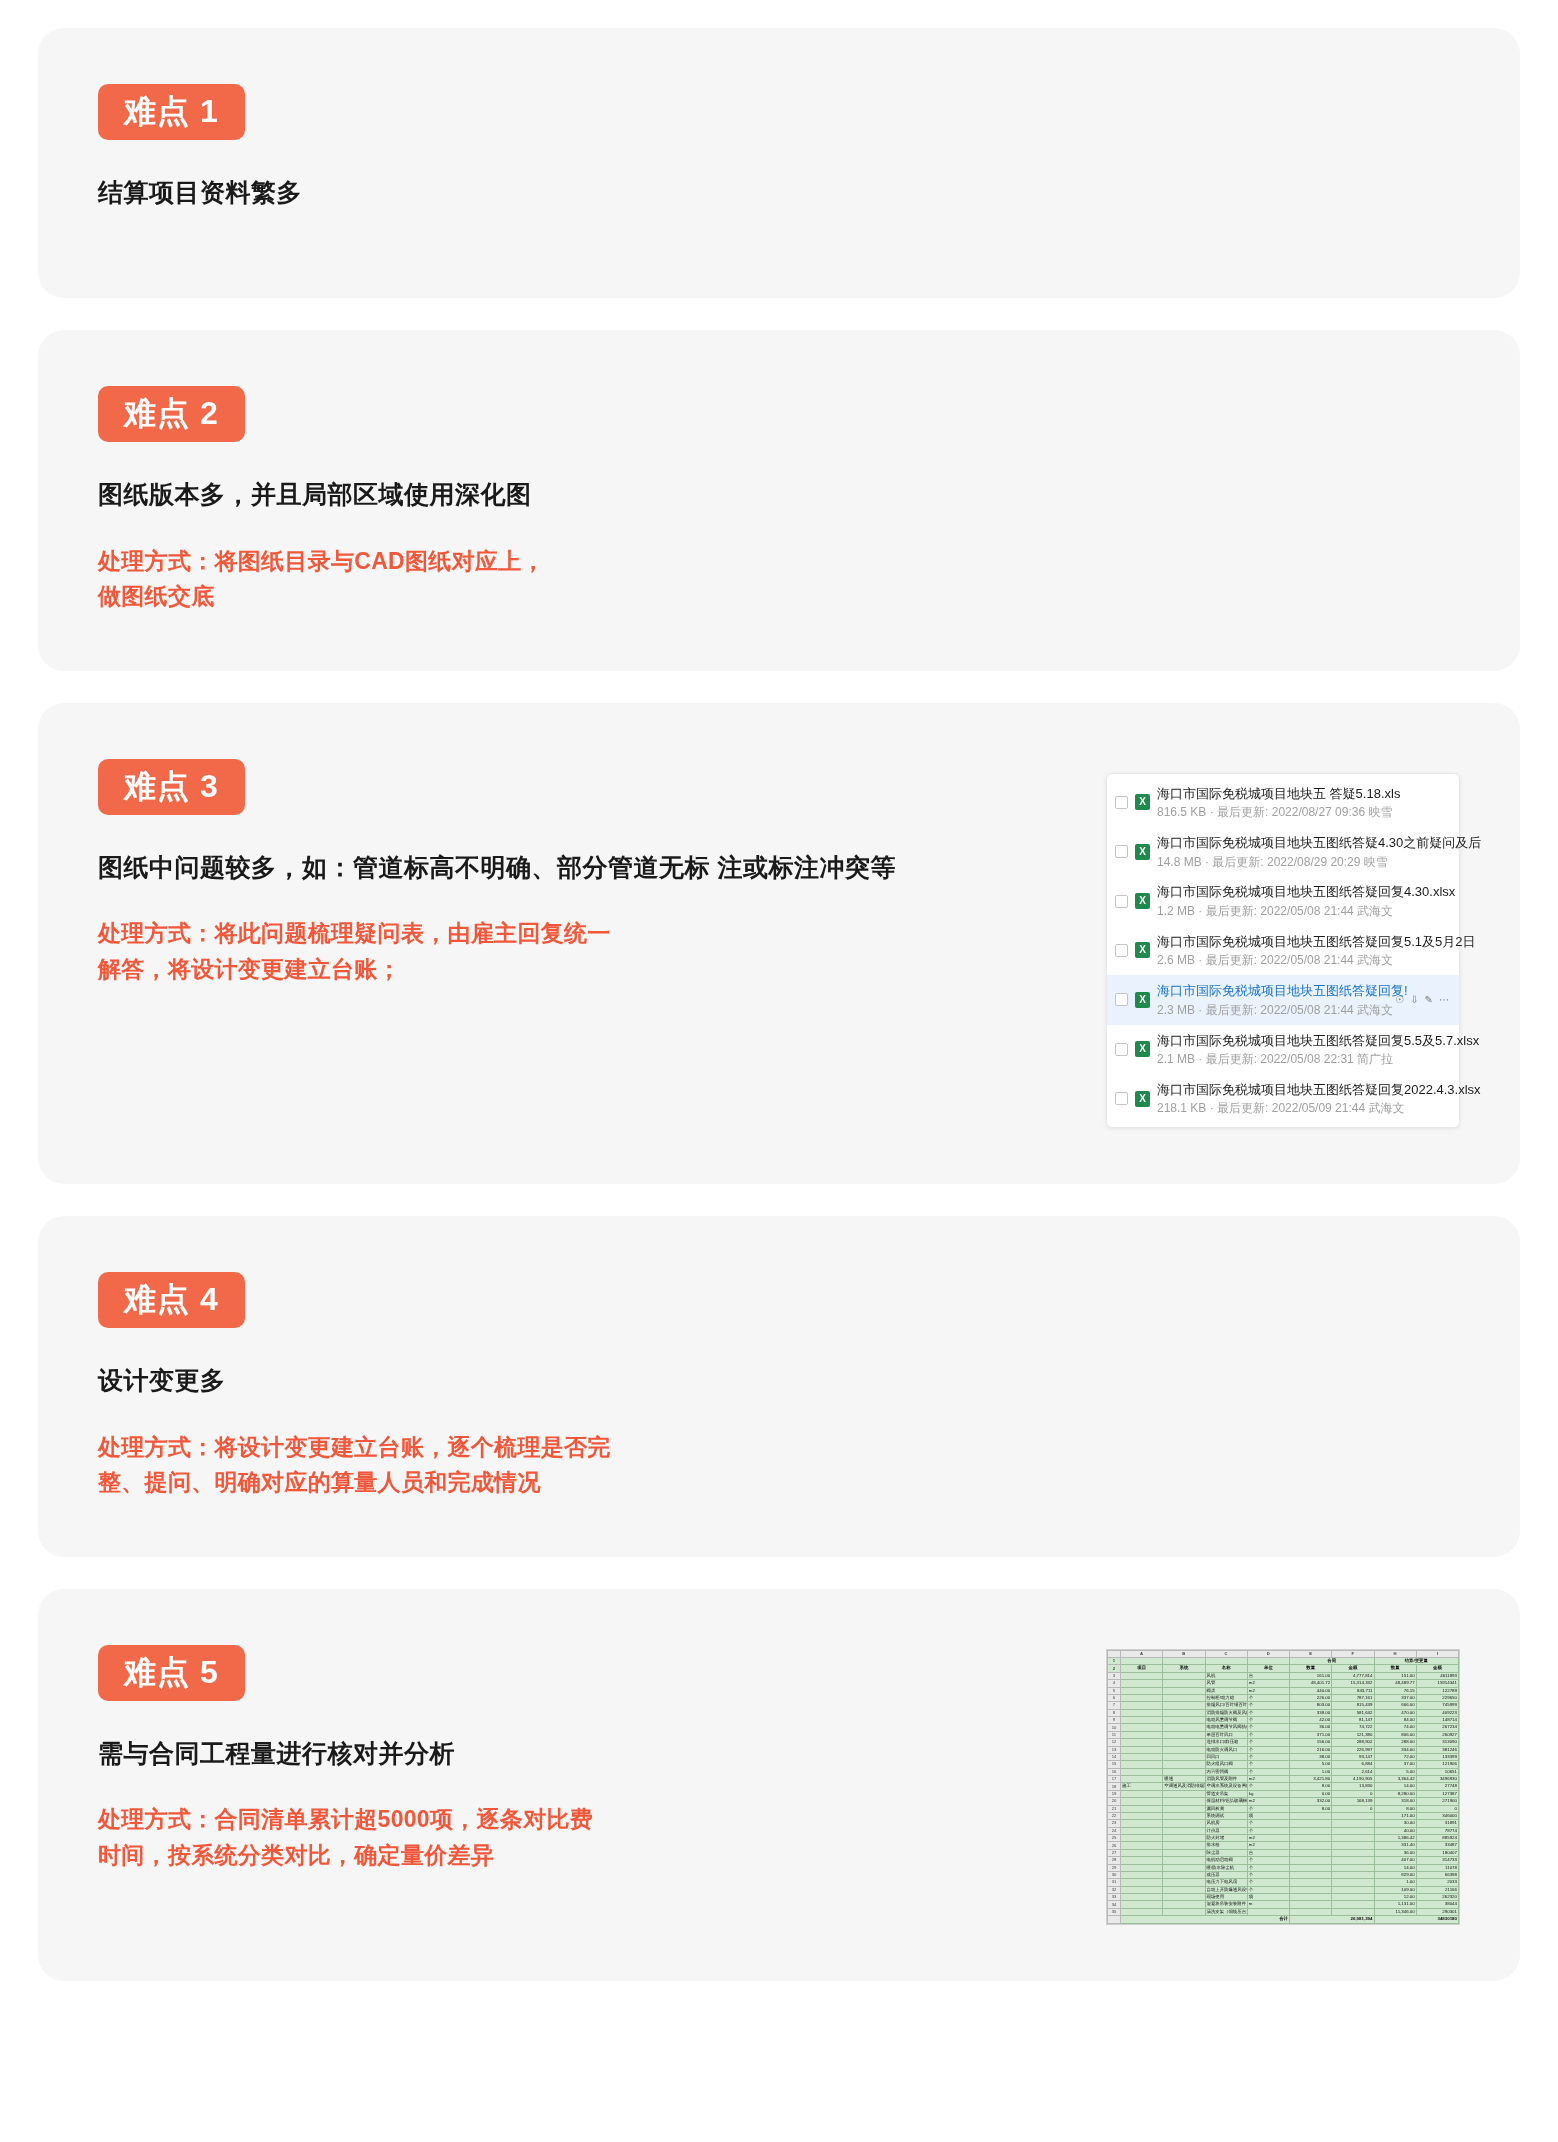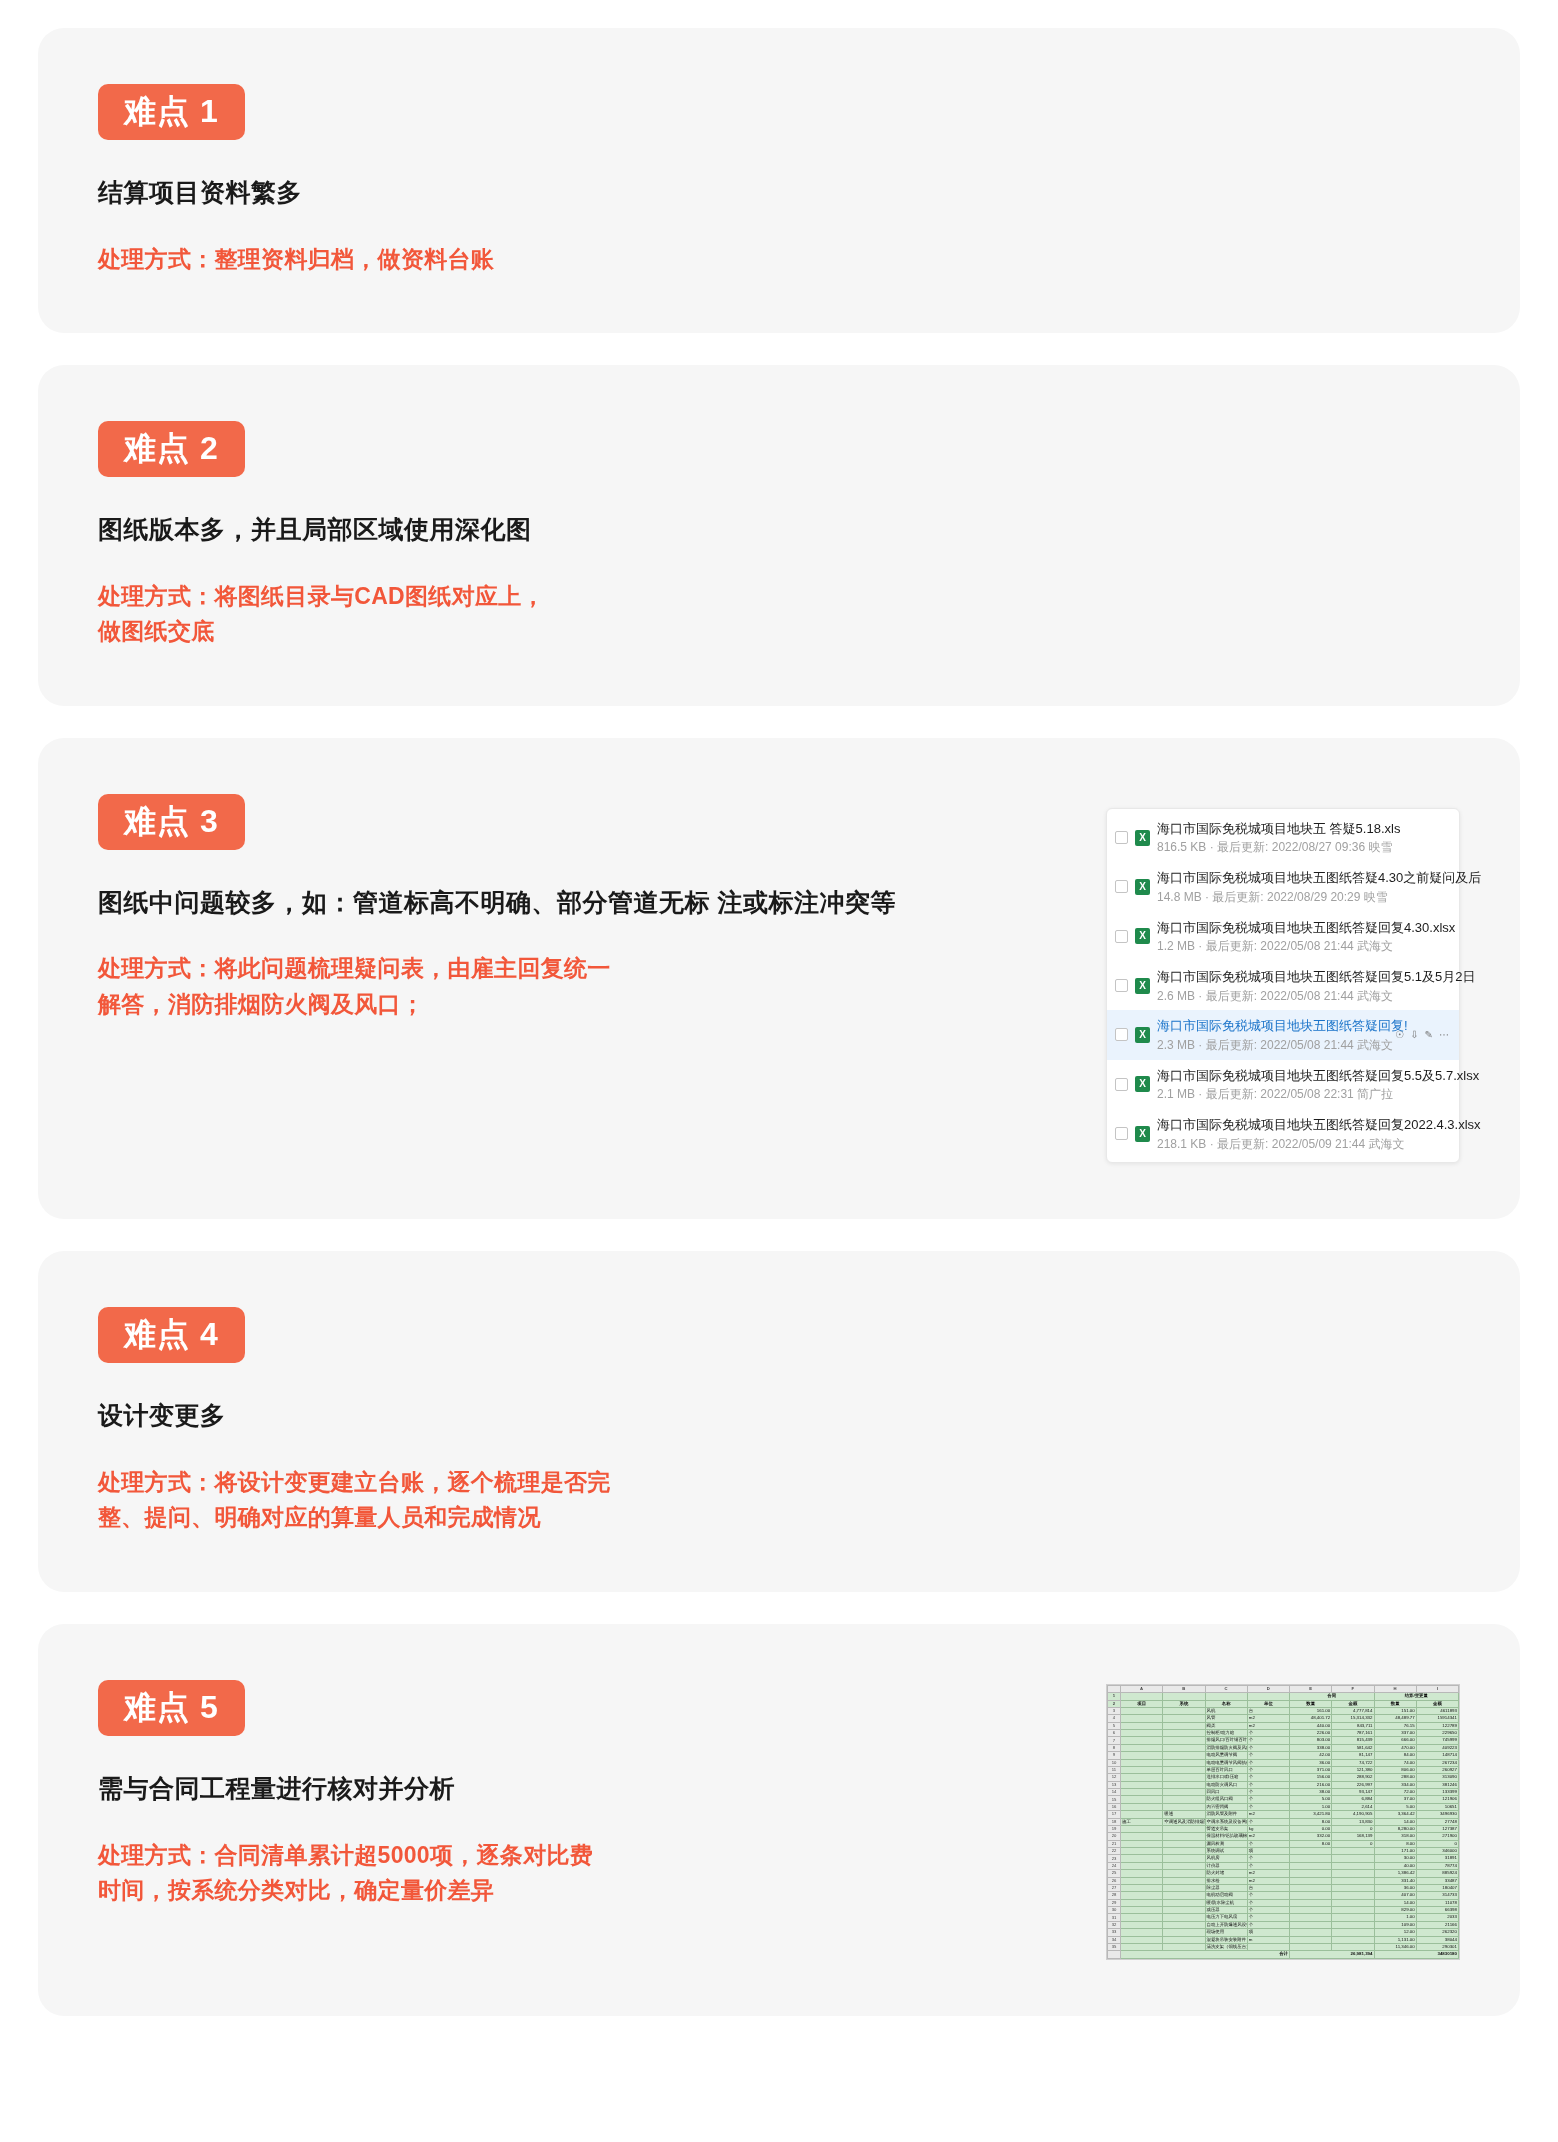--- a/index.html
+++ b/index.html
@@ -194,21 +194,20 @@
 </head>
 <body>
 
 <div class="page">
 
   <section class="card card-1">
     <div class="card-inner">
       <div class="card-text">
         <div class="badge">难点 1</div>
         <div class="title">结算项目资料繁多</div>
-        <div class="solution">处理方式：整理资料归档，做资料台账</div>
       </div>
     </div>
   </section>
 
   <section class="card card-2">
     <div class="card-inner">
       <div class="card-text">
         <div class="badge">难点 2</div>
         <div class="title">图纸版本多，并且局部区域使用深化图</div>
         <div class="solution">处理方式：将图纸目录与CAD图纸对应上，
@@ -217,21 +216,21 @@
     </div>
   </section>
 
   <section class="card card-3">
     <div class="card-inner">
       <div class="card-text">
         <div class="badge">难点 3</div>
         <div class="title">图纸中问题较多，如：管道标高不明确、部分管道无标
 注或标注冲突等</div>
         <div class="solution">处理方式：将此问题梳理疑问表，由雇主回复统一
-解答，消防排烟防火阀及风口；</div>
+解答，将设计变更建立台账；</div>
       </div>
 
       <div class="filelist">
 
         <div class="file-row">
           <span class="chk"></span>
           <span class="xls-icon"></span>
           <span class="file-meta">
             <span class="file-name">海口市国际免税城项目地块五 答疑5.18.xls</span>
             <span class="file-sub">816.5 KB · 最后更新: 2022/08/27 09:36  映雪</span>

